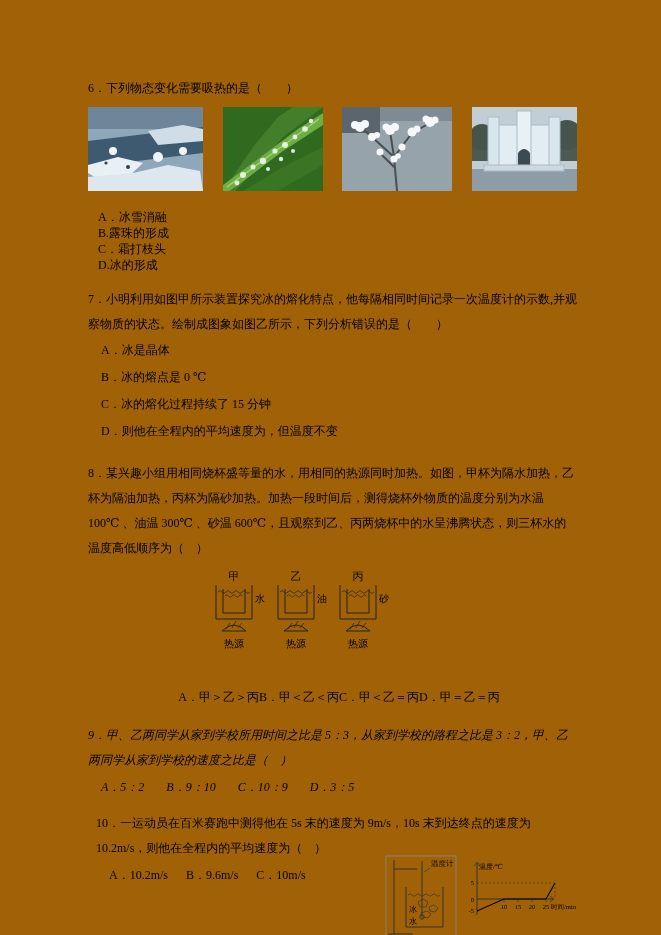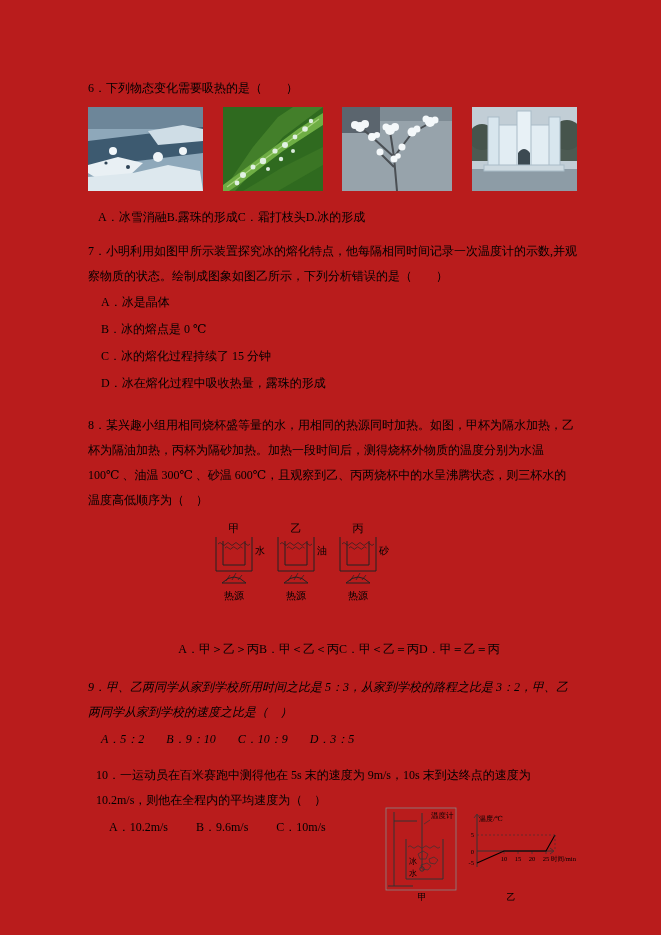--- a/index.html
+++ b/index.html
@@ -1,30 +1,30 @@
 <!DOCTYPE html>
 <html><head>
 <meta charset="utf-8">
 <style>
   html,body{margin:0;padding:0;}
   body{width:661px;height:935px;background:#ffffff;overflow:hidden;}
   .page{position:relative;width:661px;height:935px;box-sizing:border-box;
-        padding:76px 84px 0 88px;background:#b91c1c;color:#000;
+        padding:76px 84px 0 88px;background:#a16207;color:#000;
         font-family:"Liberation Serif","DejaVu Serif",serif;font-size:12px;}
   .stem{line-height:25px;text-align:left;}
   .sec{margin-top:14px;}
   .img-row{display:flex;justify-content:space-between;margin-top:6px;}
   .img-row figure{margin:0;padding:0;line-height:0;}
-  .cap-row{display:flex;margin-top:18px;
-           line-height:16px;padding-left:10px;padding-right:4px;}
+  .cap-row{display:flex;justify-content:space-between;margin-top:18px;
+           line-height:16px;padding-left:10px;padding-right:4px;flex-direction:column;}
   .opts-col .opt{line-height:27px;padding-left:13px;}
   .opt-row{display:flex;line-height:28px;padding-left:13px;}
   .opt-row.between{justify-content:center;}
   .opt-row.gap50{gap:22px;}
-  .opt-row.gap26{gap:28px;}
+  .opt-row.gap26{gap:18px;}
   .q8-diagram{margin:8px 0 0 116px;line-height:0;}
   .q8-opts{margin-top:30px;}
   .q10{position:relative;}
   .q10-figure{position:absolute;top:44px;right:0;line-height:0;}
   svg text{font-family:"Liberation Serif","DejaVu Serif",serif;fill:#000;}
 </style>
 </head>
 <body>
 
 <div class="page">
@@ -122,21 +122,21 @@
       <span>D.冰的形成</span>
     </div>
   </section>
 
   <section class="sec">
     <div class="stem">7．小明利用如图甲所示装置探究冰的熔化特点，他每隔相同时间记录一次温度计的示数,并观察物质的状态。绘制成图象如图乙所示，下列分析错误的是（　　）</div>
     <div class="opts-col">
       <div class="opt">A．冰是晶体</div>
       <div class="opt">B．冰的熔点是 0 ℃</div>
       <div class="opt">C．冰的熔化过程持续了 15 分钟</div>
-      <div class="opt">D．冰在熔化过程中吸收热量，露珠的形成</div>
+      <div class="opt">D．则他在全程内的平均速度为，但温度不变</div>
     </div>
   </section>
 
   <section class="sec" style="margin-top:16px;">
     <div class="stem">8．某兴趣小组用相同烧杯盛等量的水，用相同的热源同时加热。如图，甲杯为隔水加热，乙杯为隔油加热，丙杯为隔砂加热。加热一段时间后，测得烧杯外物质的温度分别为水温 100℃ 、油温 300℃ 、砂温 600℃，且观察到乙、丙两烧杯中的水呈沸腾状态，则三杯水的温度高低顺序为（　）</div>
 
     <div class="q8-diagram">
       <svg width="196" height="84" viewBox="0 0 196 84">
 
         <g transform="translate(8,0)" stroke="#222" fill="none" stroke-width="1">

